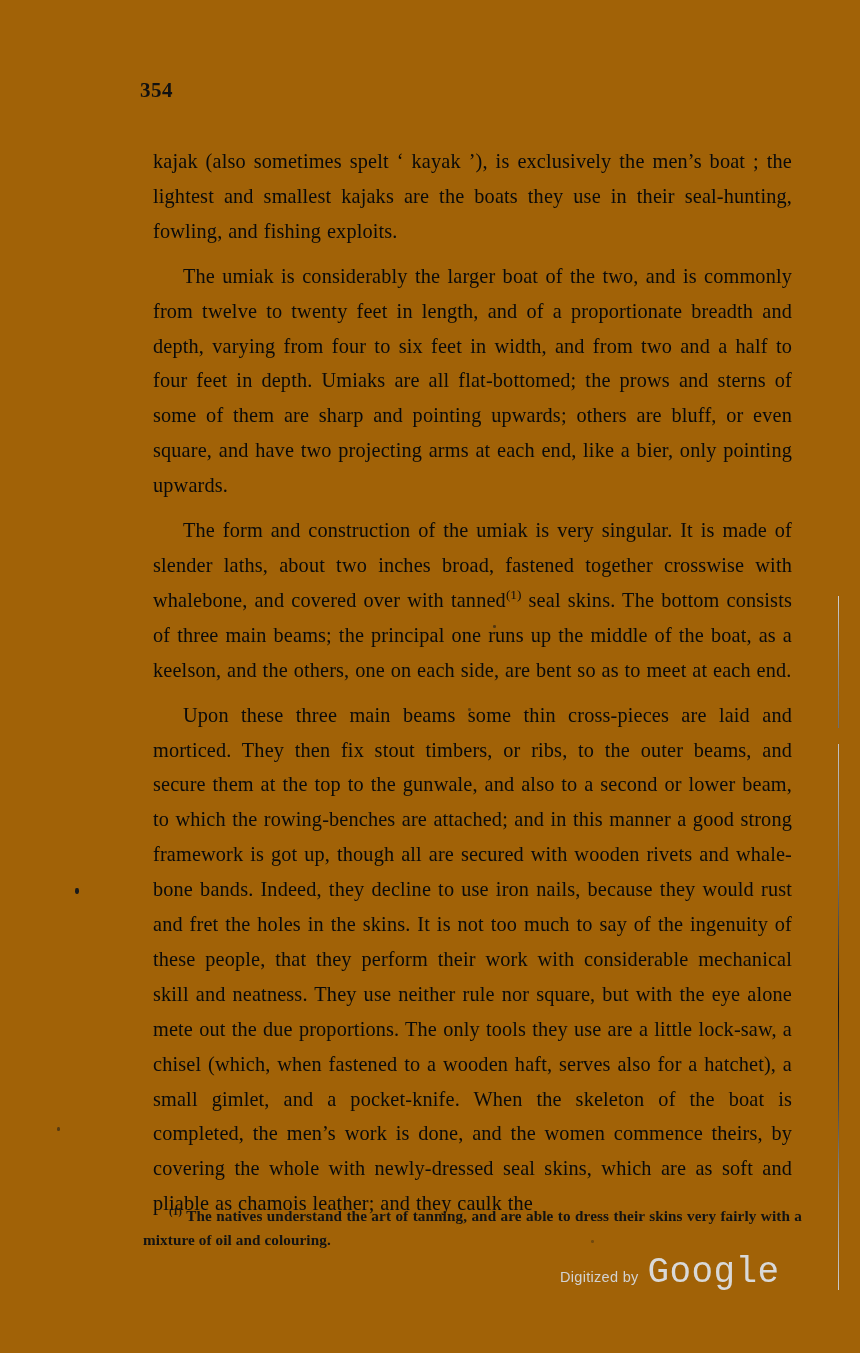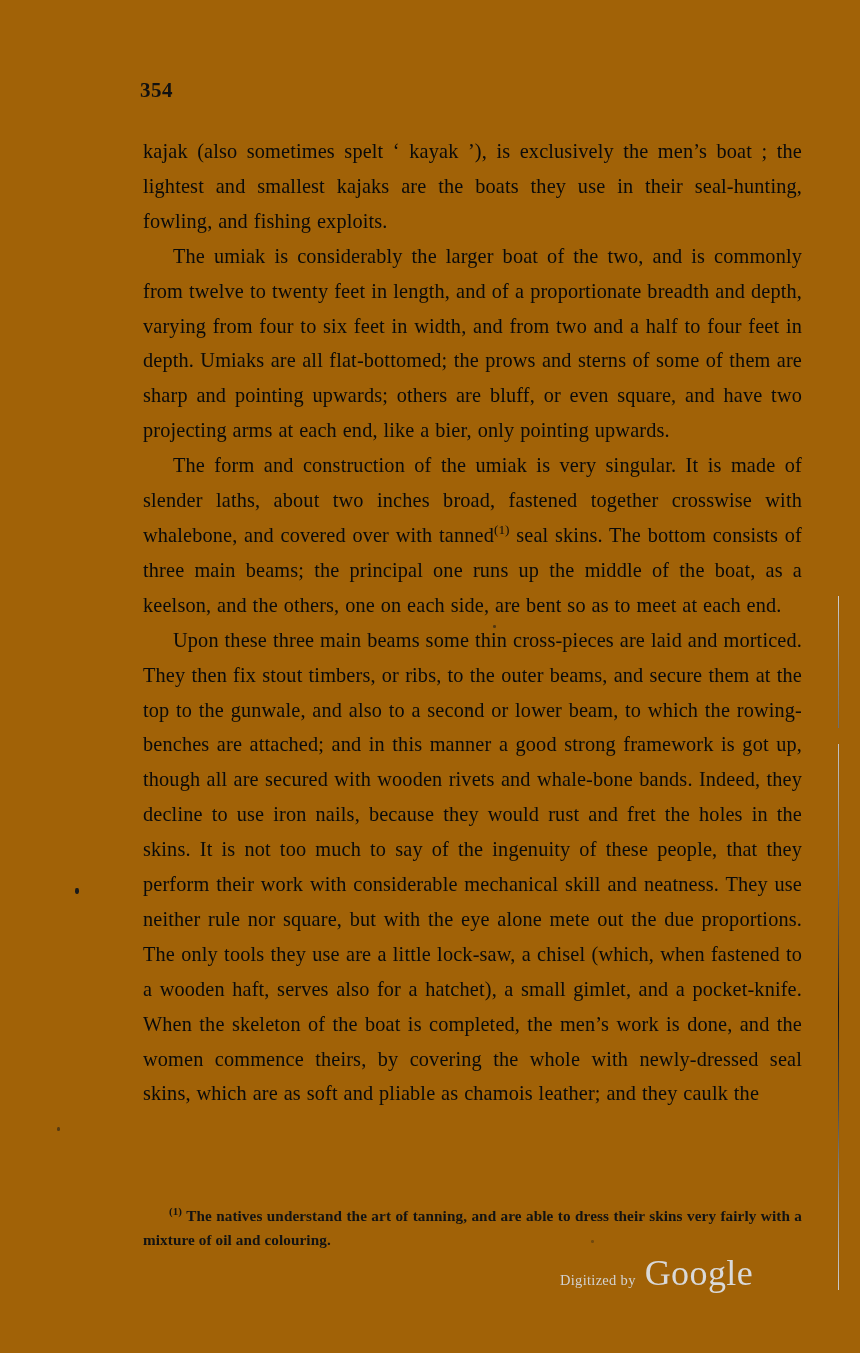--- a/index.html
+++ b/index.html
@@ -51,21 +51,21 @@
 
   
   .text-column {
     position: absolute;
     left: 143px;
     top: 134px;
     width: 659px;
   }
 
   .para {
-    margin: 0;
+    margin: 10px;
     font-size: 20.3px;
     line-height: 34.9px;
     text-align: justify;
     text-justify: inter-word;
     text-indent: 30px;
     letter-spacing: 0.15px;
     word-spacing: 0.6px;
     color: #0a0a0a;
   }
 
@@ -112,28 +112,28 @@
     top: 1252px;
     width: 250px;
     height: 46px;
     display: flex;
     align-items: baseline;
     gap: 9px;
     user-select: none;
   }
 
   .wm-prefix {
-    font-family: Liberation Serif, serif;
+    font-family: Liberation Sans, sans-serif;
     font-size: 14.5px;
     color: #d2d2d2;
     letter-spacing: 0.3px;
   }
 
   .wm-brand {
-    font-family: Liberation Serif, serif;
+    font-family: Liberation Mono, monospace;
     font-size: 36px;
     color: #d9d9d9;
     letter-spacing: 0.4px;
   }
 
   
   .scan-line {
     position: absolute;
     background: #9a9a9a;
     width: 1px;

